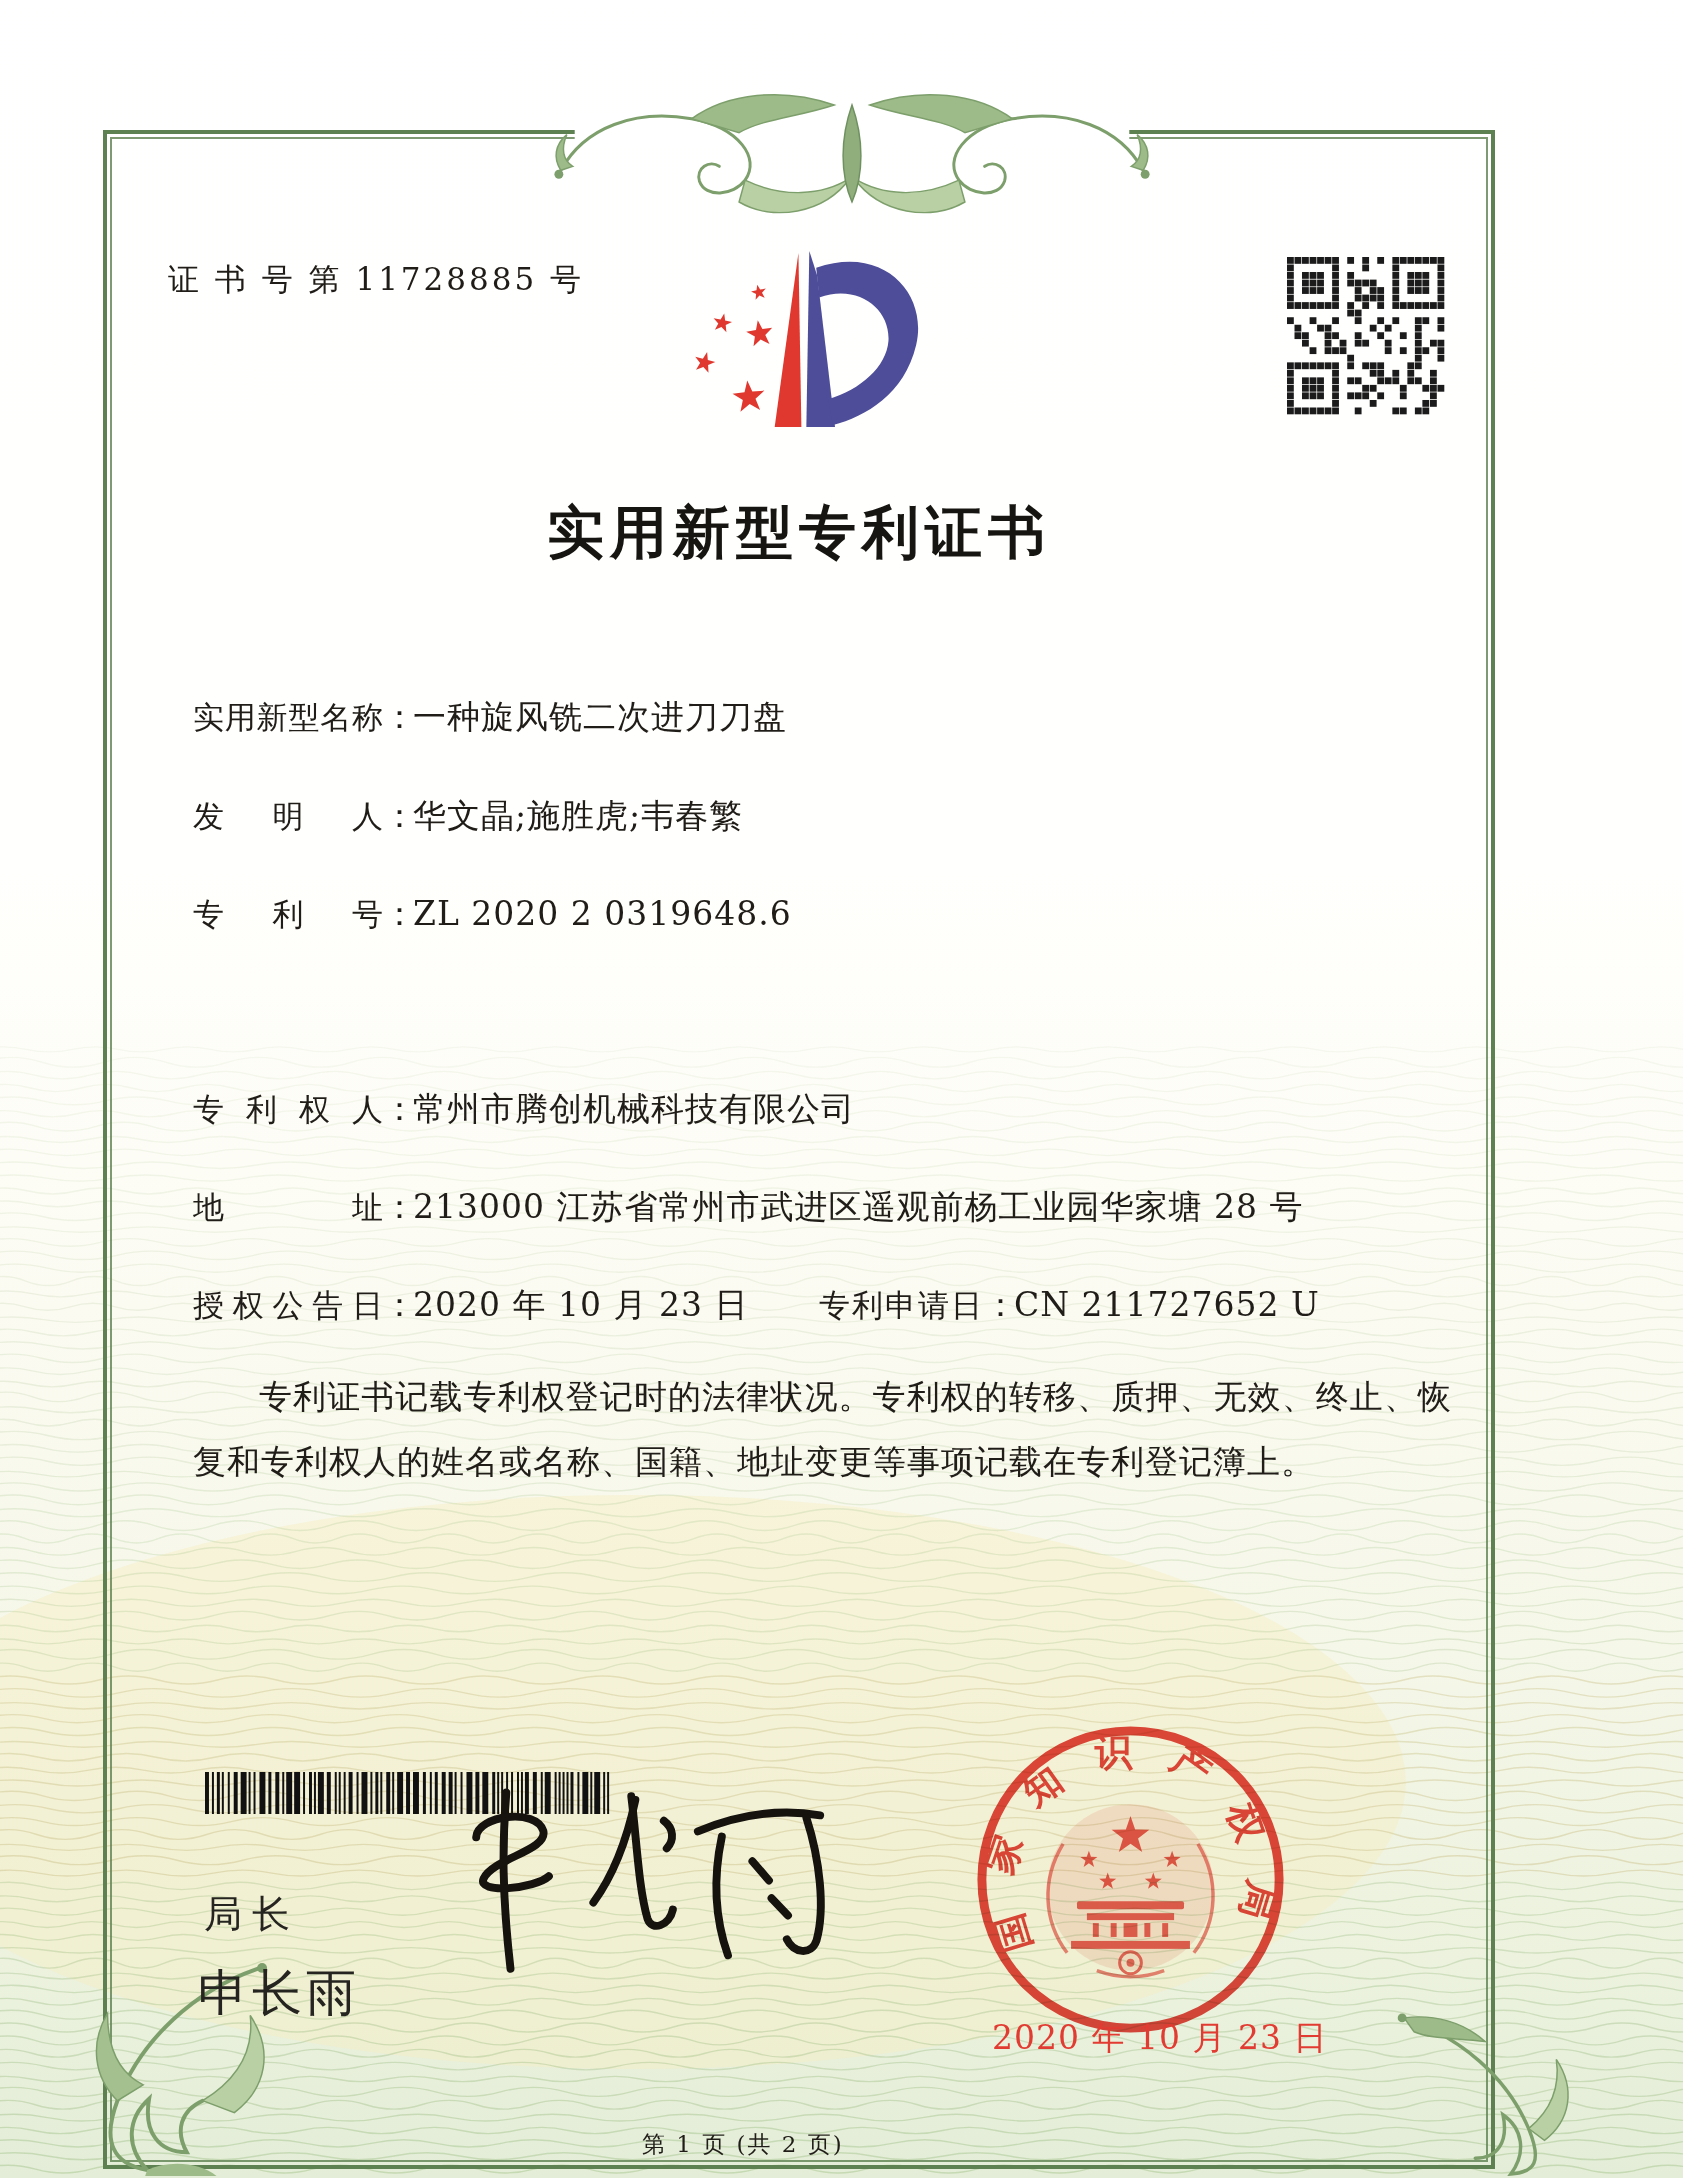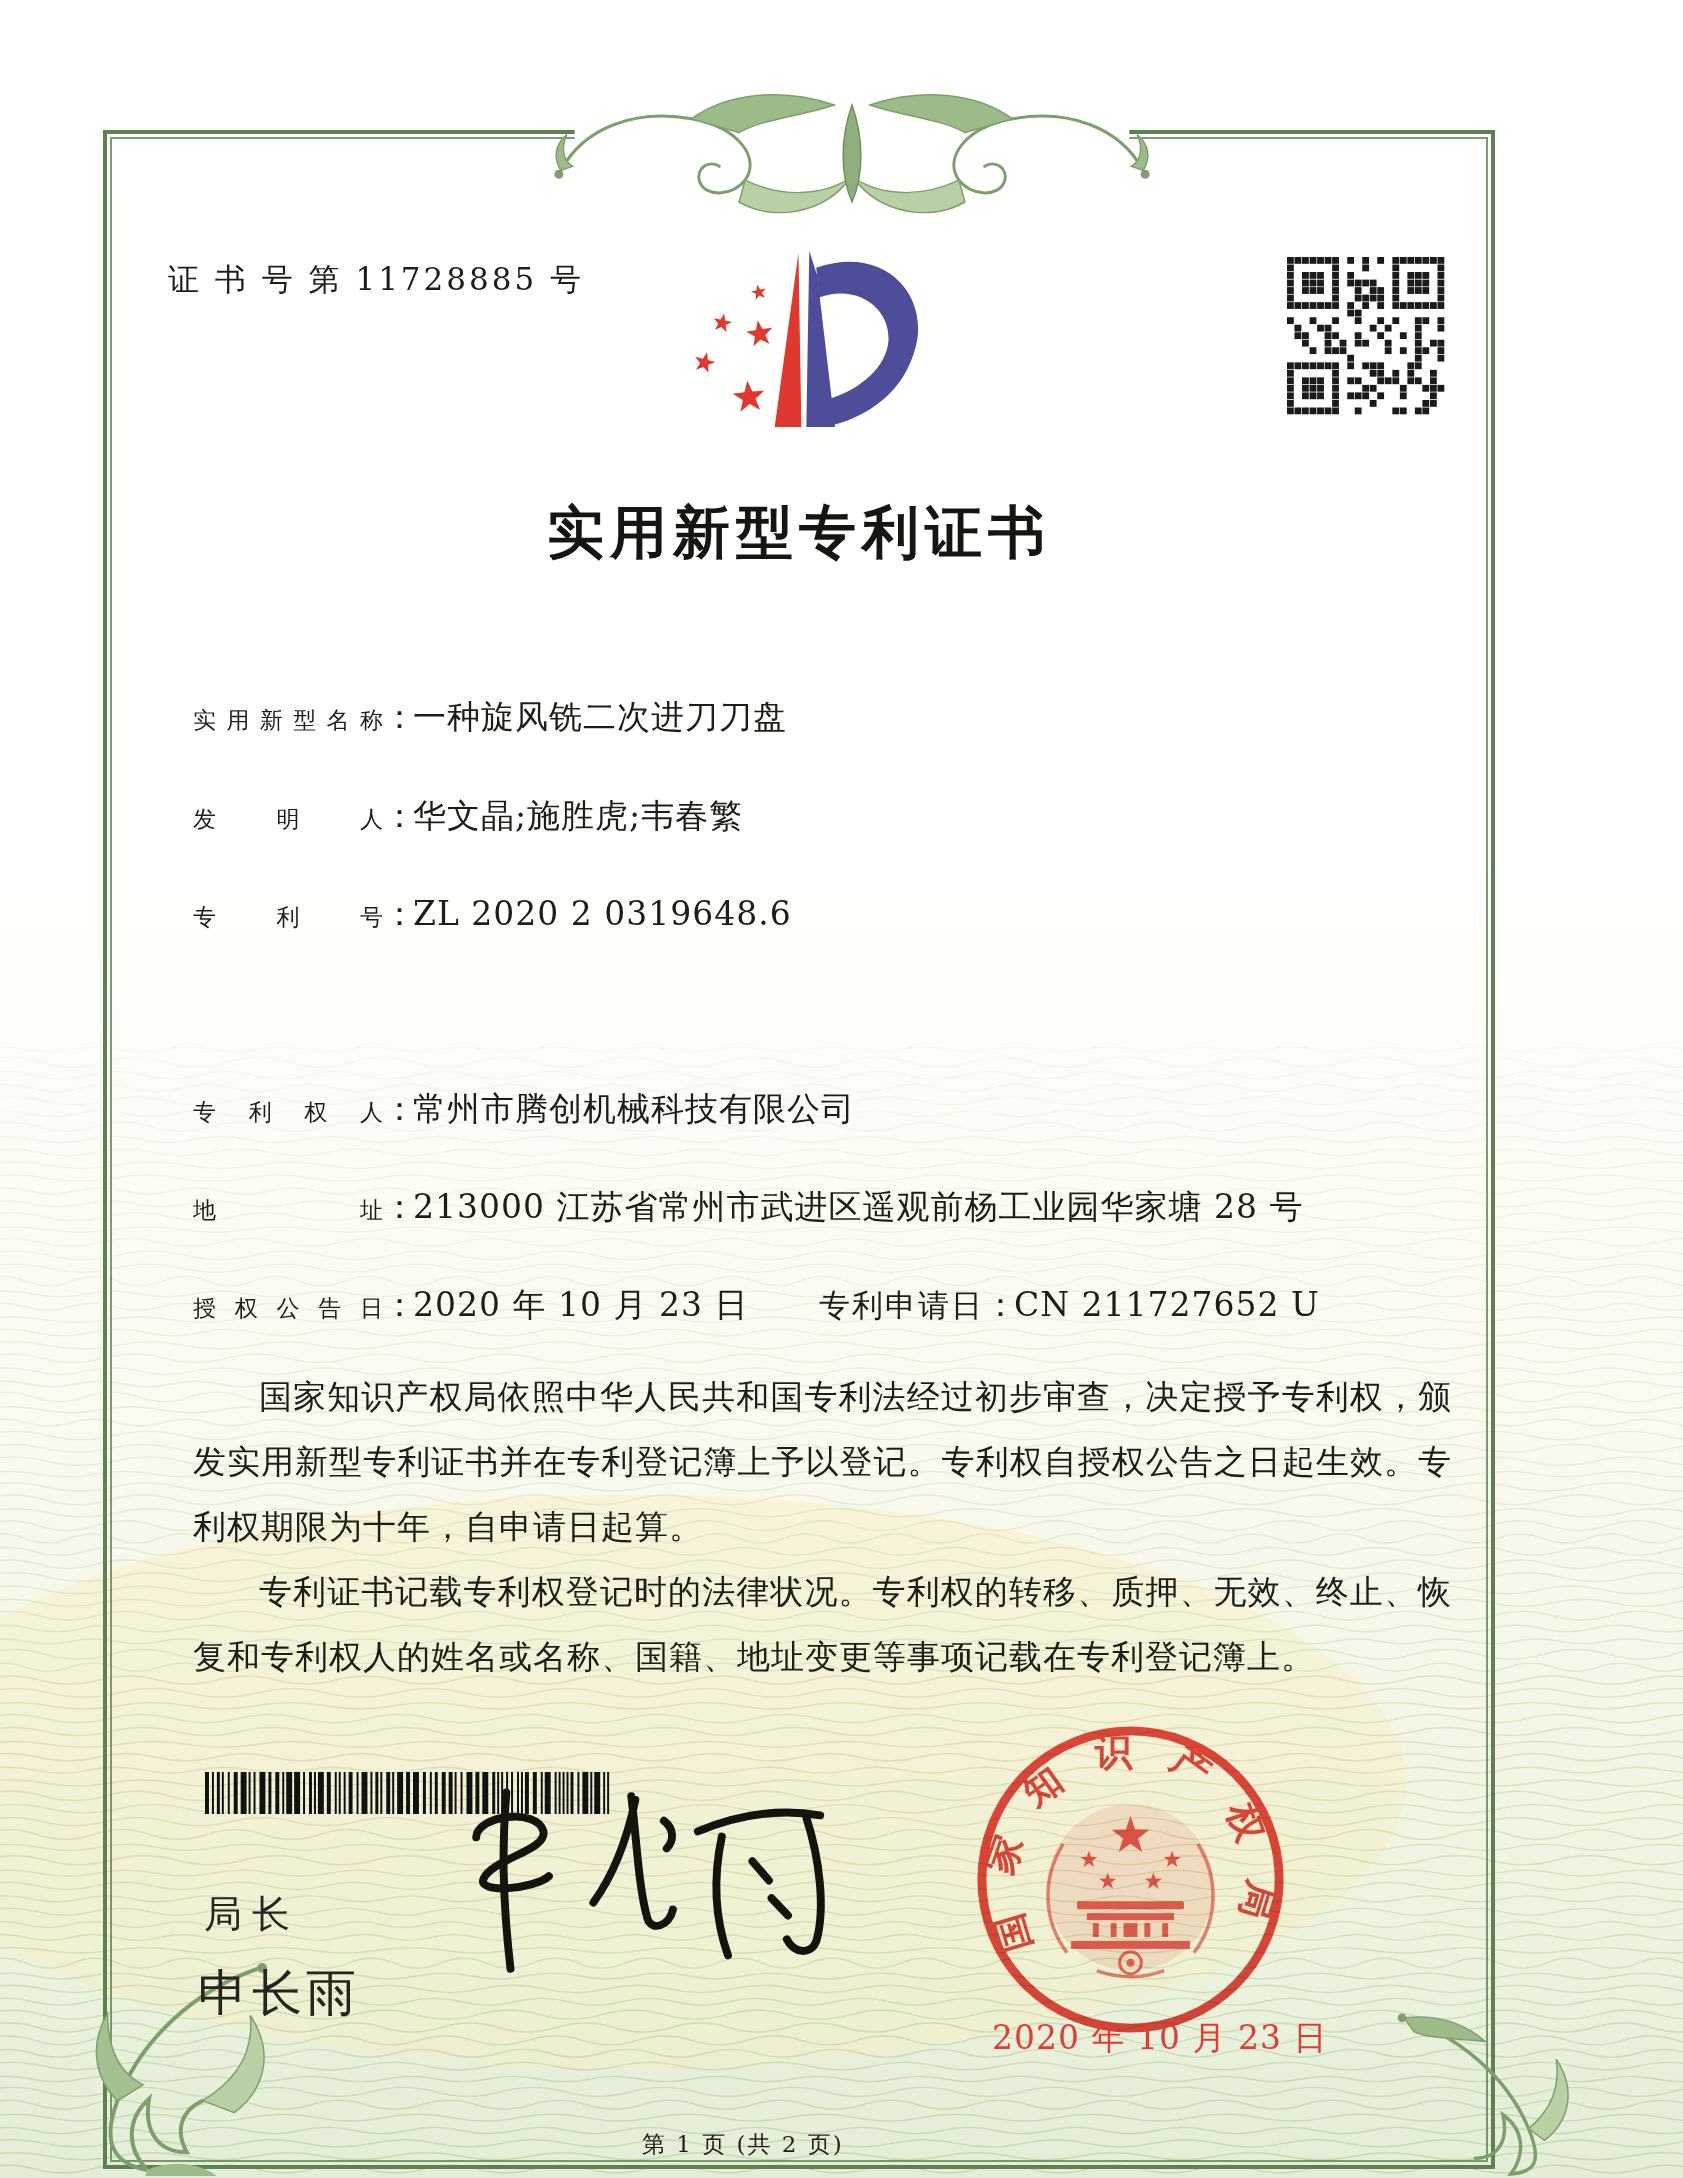--- a/index.html
+++ b/index.html
@@ -26,21 +26,21 @@
   .orn-bl{left:50px;top:1958px;width:228px;height:218px;}
   .orn-br{left:1394px;top:2008px;width:208px;height:168px;}
   .certno{position:absolute;left:168px;top:259px;font-size:31px;letter-spacing:3px;z-index:3;}
   .logo{left:653px;top:236px;width:277px;height:198px;z-index:3;}
   .qr{left:1287px;top:257px;width:158px;height:158px;z-index:3;}
   .title{
     position:absolute;left:103px;top:495px;width:1392px;margin:0;text-align:center;
     font-size:57px;font-weight:700;letter-spacing:6px;color:#171511;z-index:3;
   }
   .frow{position:absolute;left:193px;width:1307px;font-size:33px;z-index:3;white-space:nowrap;}
-  .flabel{display:inline-block;width:190px;font-size:23px;text-align:justify;text-align-last:justify;vertical-align:baseline;}
+  .flabel{display:inline-block;width:190px;font-size:31px;text-align:justify;text-align-last:justify;vertical-align:baseline;}
   .fcolon{display:inline-block;width:30px;}
   .fvalue{letter-spacing:1px;}
   .gpair2{position:absolute;left:626px;top:0;}
   .glabel2{letter-spacing:2px;font-size:31px;}
   .paras{position:absolute;left:193px;top:1364px;width:1259px;z-index:3;}
   .paras p{margin:0;font-size:33px;line-height:65px;text-align:justify;text-indent:2em;letter-spacing:1px;}
   .barcode{left:205px;top:1772px;width:416px;height:42px;z-index:3;}
   .officer-title{position:absolute;left:204px;top:1889px;font-size:38px;letter-spacing:10px;z-index:3;
     font-family:"DejaVu Sans","Liberation Sans",sans-serif;color:#262420;}
   .officer-name{position:absolute;left:198px;top:1960px;font-size:50px;letter-spacing:4px;z-index:3;
@@ -419,21 +419,20 @@
     <span class="flabel">地址</span><span class="fcolon">：</span><span class="fvalue">213000 江苏省常州市武进区遥观前杨工业园华家塘 28 号</span>
   </div>
   <div class="frow" style="top:1283px">
     <span class="flabel">授权公告日</span><span class="fcolon">：</span><span class="fvalue">2020 年 10 月 23 日</span>
     <span class="gpair2">
       <span class="glabel2">专利申请日</span><span class="fcolon">：</span><span class="fvalue">CN 211727652 U</span>
     </span>
   </div>
 
   <div class="paras">
-    <p>国家知识产权局依照中华人民共和国专利法经过初步审查，决定授予专利权，颁发实用新型专利证书并在专利登记簿上予以登记。专利权自授权公告之日起生效。专利权期限为十年，自申请日起算。</p>
     <p>专利证书记载专利权登记时的法律状况。专利权的转移、质押、无效、终止、恢复和专利权人的姓名或名称、国籍、地址变更等事项记载在专利登记簿上。</p>
   </div>
 
   <svg id="barcode" class="barcode" viewBox="0 0 420 42" preserveAspectRatio="none">
       <rect x="0" y="0" width="4" height="42" fill="#111"></rect>
       <rect x="7" y="0" width="2" height="42" fill="#111"></rect>
       <rect x="12" y="0" width="3" height="42" fill="#111"></rect>
       <rect x="17" y="0" width="2" height="42" fill="#111"></rect>
       <rect x="23" y="0" width="2" height="42" fill="#111"></rect>
       <rect x="29" y="0" width="4" height="42" fill="#111"></rect>

